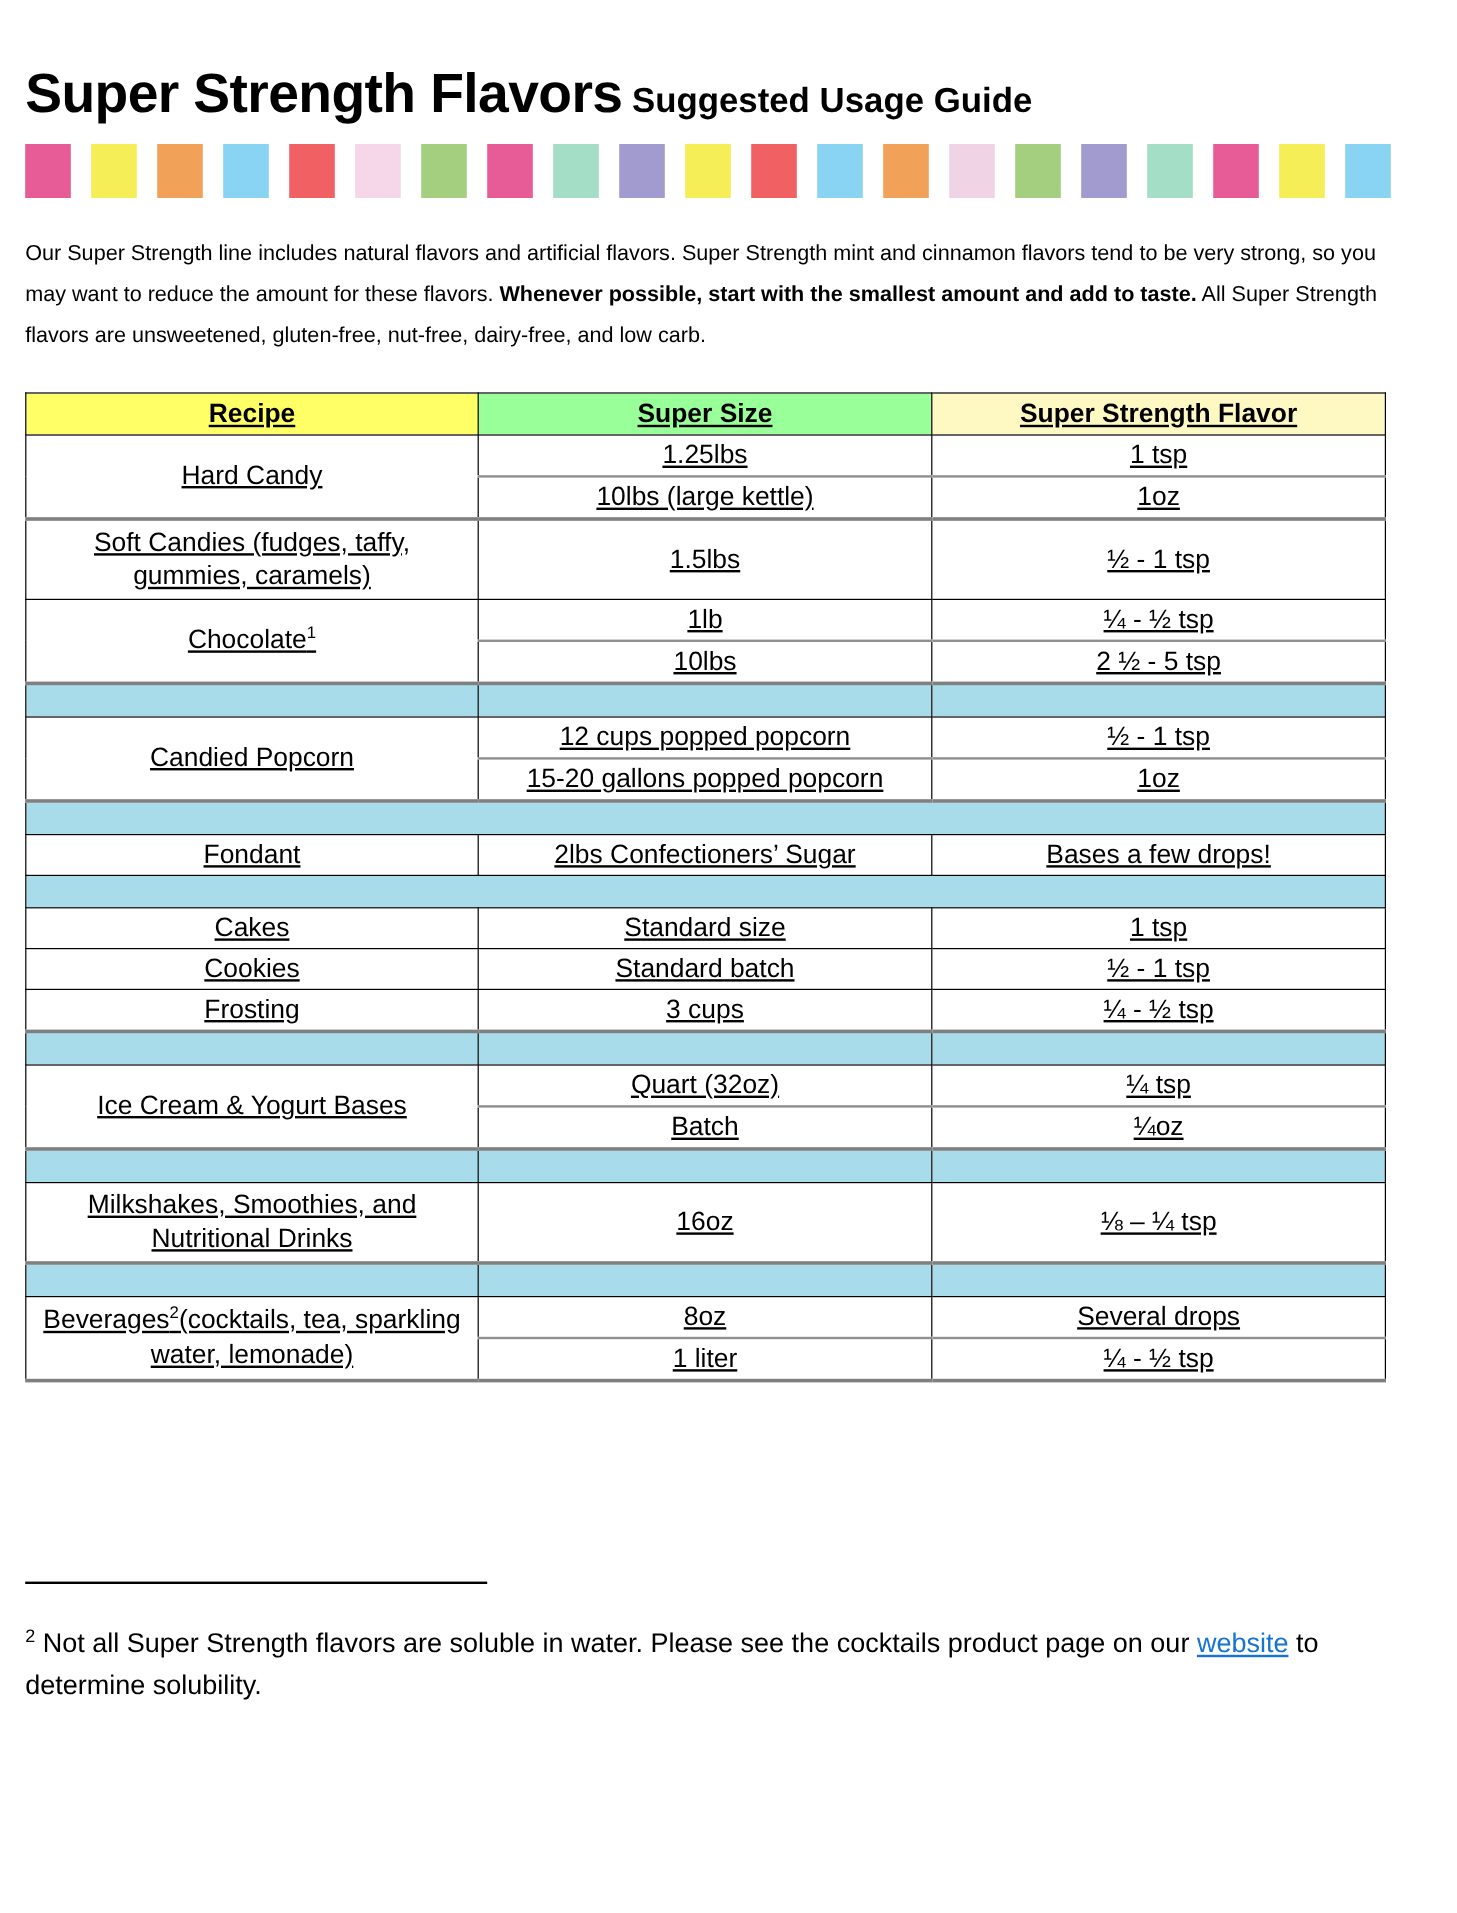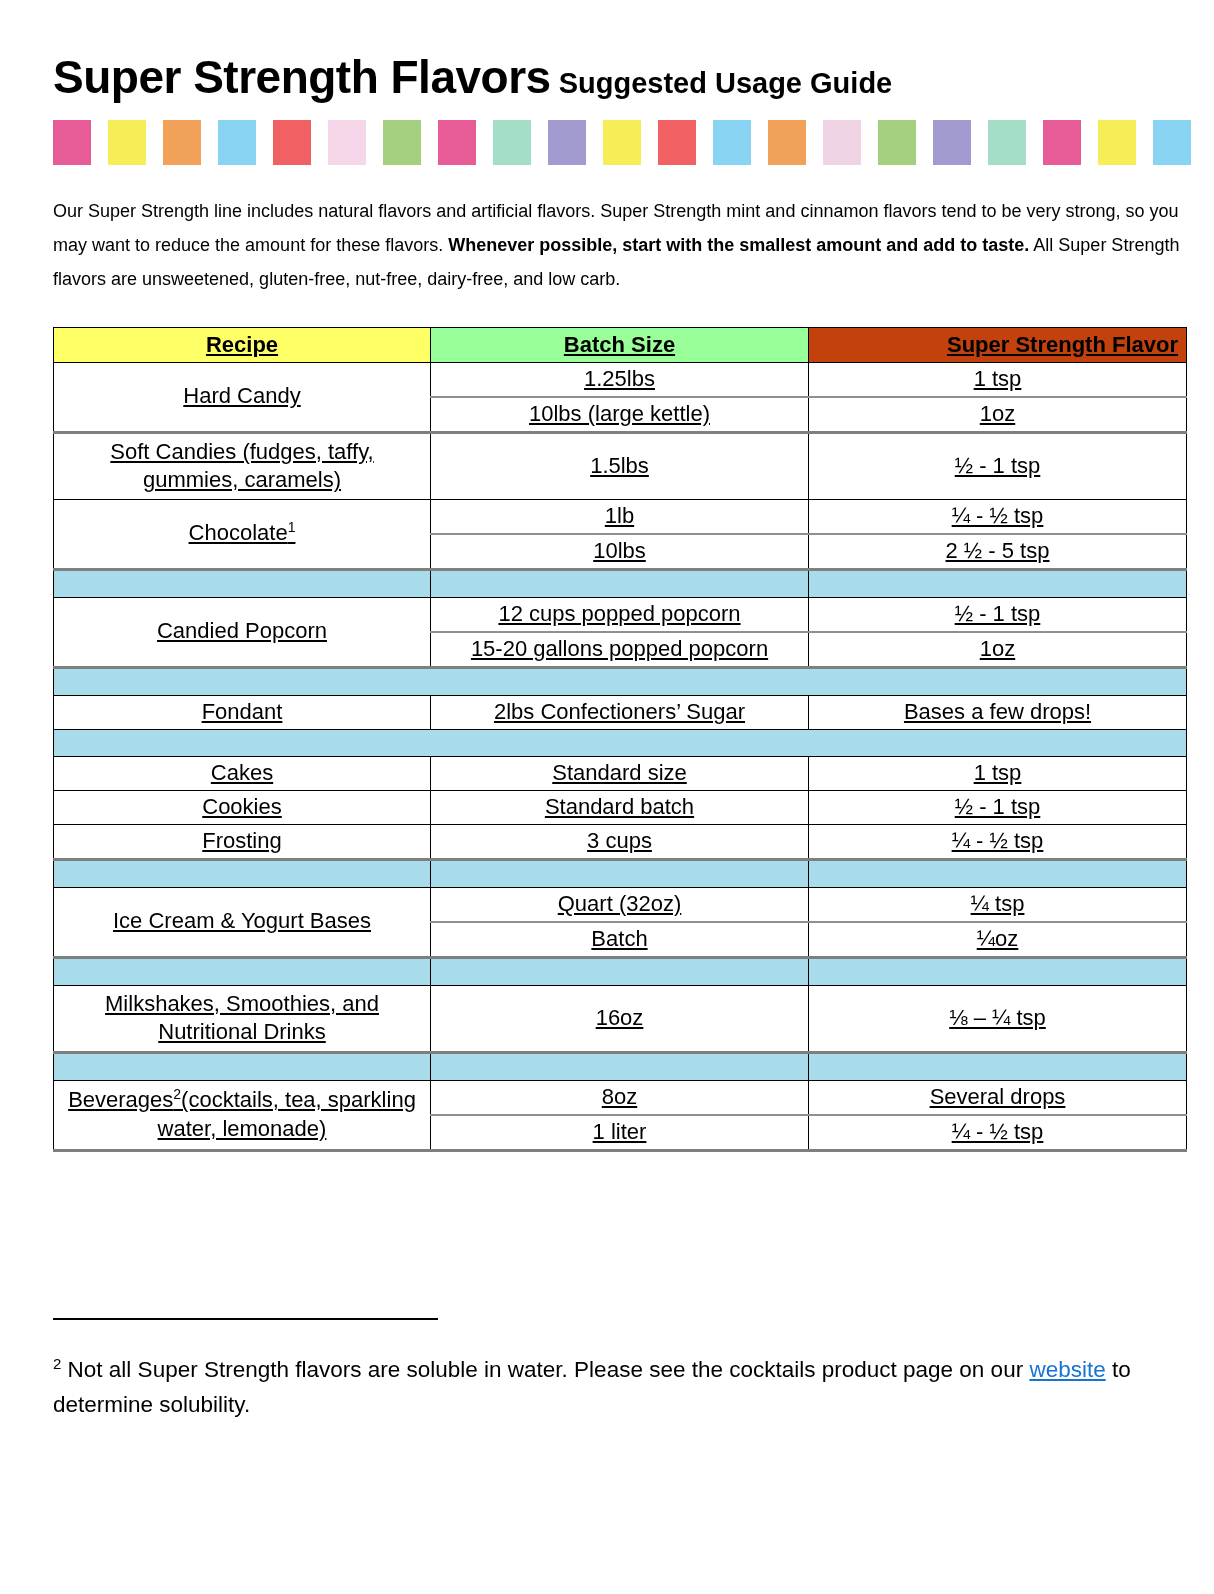--- a/index.html
+++ b/index.html
@@ -2,21 +2,21 @@
 <html><head>
 <meta charset="utf-8">
 <style>
   html, body { margin: 0; padding: 0; background: #ffffff; }
   body {
     width: 1214px; height: 1594px;
     font-family: "Liberation Sans", sans-serif;
     color: #000;
     overflow: hidden;
   }
-  .page { box-sizing: border-box; width: 1214px; height: 1594px; padding: 52px 33px 0 53px; }
+  .page { box-sizing: border-box; width: 1214px; height: 1594px; padding: 52px 33px 0 21px; }
 
   
   h1 { margin: 0; font-size: 46px; font-weight: 600; letter-spacing: -0.5px; line-height: 1.1; white-space: nowrap; }
   .subtitle { font-size: 29px; font-weight: 600; letter-spacing: 0; margin-left: 8px; }
 
   
   .color-bar { display: flex; gap: 17px; margin-top: 17px; }
   .sq { width: 38px; height: 45px; flex: 0 0 auto; }
 
   
@@ -78,22 +78,22 @@
   <table>
     <colgroup>
         <col style="width:377px">
         <col style="width:378px">
         <col style="width:378px">
       </colgroup>
 
     <tbody>
         <tr>
       <th style="background: rgb(255, 255, 102);">Recipe</th>
-      <th style="background: rgb(153, 255, 153);">Batch Size</th>
-      <th style="background: #c2410c; text-align: right;">Super Strength Flavor</th>
+      <th style="background: rgb(153, 255, 153);">Super Size</th>
+      <th style="background: #fef9c3;">Super Strength Flavor</th>
     </tr>
 
     <tr>
       <td class="thickb" rowspan="2">Hard Candy</td>
       <td>1.25lbs</td>
       <td>1 tsp</td>
     </tr>
     <tr>
       <td class="sub thickb">10lbs (large kettle)</td>
       <td class="sub thickb">1oz</td>

